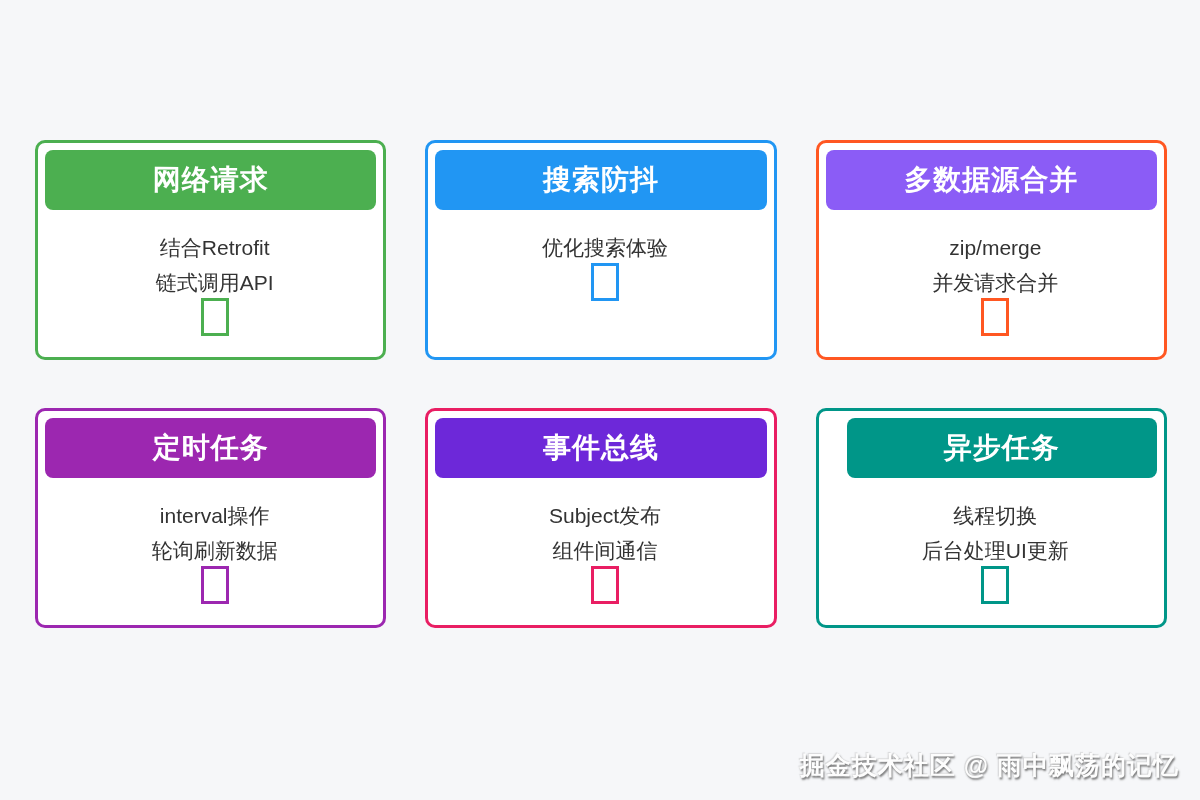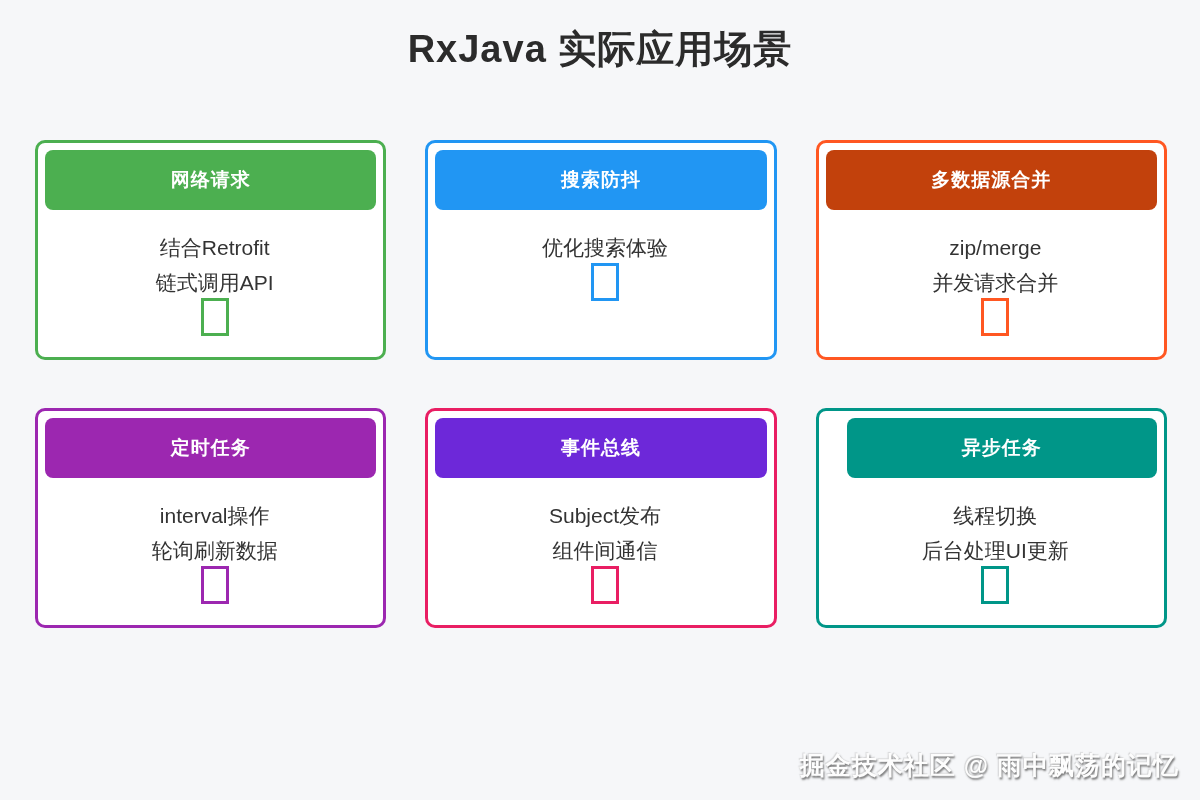--- a/index.html
+++ b/index.html
@@ -22,21 +22,21 @@
   }
   .card {
     height: 220px; background: #ffffff;
     border: 3px solid #999; border-radius: 10px;
     box-sizing: border-box;
   }
   .card-header {
     margin: 7px 7px 0 7px; height: 60px;
     border-radius: 8px;
     display: flex; align-items: center; justify-content: center;
-    color: #ffffff; font-size: 19px; font-weight: bold;
+    color: #ffffff; font-size: 28px; font-weight: bold;
     letter-spacing: 1px;
   }
   .card-body {
     text-align: center; padding-top: 20px; color: #333333; padding-left: 8px;
   }
   .card-line { font-size: 21px; line-height: 35px; }
   .glyph-row { line-height: 0; margin-top: -2px; text-align: center; }
   .tofu {
     display: inline-block; width: 28px; height: 38px;
     border: 3px solid #999; box-sizing: border-box;
@@ -48,21 +48,20 @@
     color: #fdfdfd; letter-spacing: 1px;
     text-shadow: 1px 2px 2px rgba(80,80,80,0.75),
                  -1px -1px 1px rgba(160,160,160,0.35);
   }
 </style>
 </head>
 <body>
 
 <div class="page" style="background: rgb(246, 247, 249);">
 
-  <h1 class="title" style="color: rgb(43, 43, 43);">RxJava 实际应用场景</h1>
 
   <div class="grid">
 
     <div class="card" style="border-color: rgb(76, 175, 80);">
       <div class="card-header" style="background-color: rgb(76, 175, 80);">
         <span>网络请求</span>
       </div>
       <div class="card-body" style="color: rgb(51, 51, 51);">
         <div class="card-line">结合Retrofit</div>
         <div class="card-line">链式调用API</div>
@@ -78,21 +77,21 @@
       </div>
       <div class="card-body" style="color: rgb(51, 51, 51);">
         <div class="card-line">优化搜索体验</div>
         <div class="glyph-row">
           <span class="tofu" style="border-color: rgb(33, 150, 243);"></span>
         </div>
       </div>
     </div>
 
     <div class="card" style="border-color: rgb(255, 87, 34);">
-      <div class="card-header" style="background-color: #c2410c;">
+      <div class="card-header" style="background-color: #8b5cf6;">
         <span>多数据源合并</span>
       </div>
       <div class="card-body" style="color: rgb(51, 51, 51);">
         <div class="card-line">zip/merge</div>
         <div class="card-line">并发请求合并</div>
         <div class="glyph-row">
           <span class="tofu" style="border-color: rgb(255, 87, 34);"></span>
         </div>
       </div>
     </div>

